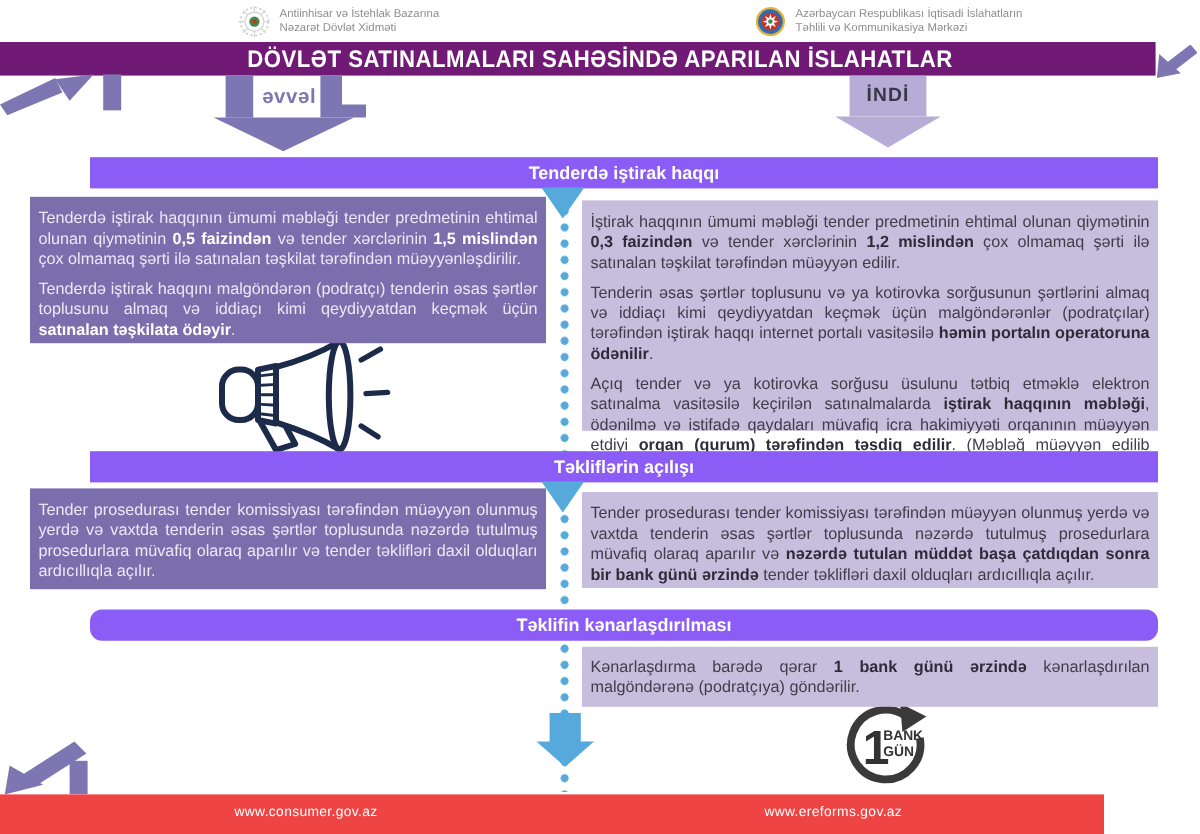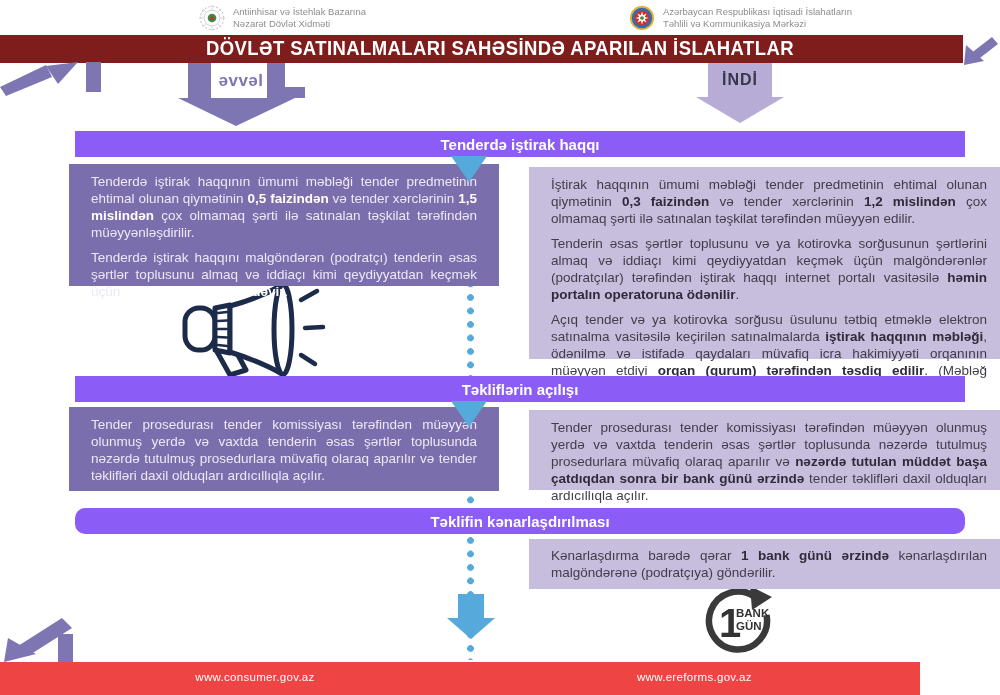--- a/index.html
+++ b/index.html
@@ -8,21 +8,21 @@
   .page { position:relative; width:1000px; height:695px; background:#ffffff; overflow:hidden; }
 
   
   .org { position:absolute; top:4px; display:flex; align-items:center; gap:7px; }
   .org-left  { left:198px; }
   .org-right { left:628px; }
   .org-text { font-size:9.5px; line-height:1.3; color:#8d8d8d; }
 
   
   .title-bar { position:absolute; left:0; top:35px; width:1000px; height:28px;
-               background:#7f1d1d; display:flex; align-items:center; justify-content:center; }
+               background:#701a75; display:flex; align-items:center; justify-content:center; }
   .title-bar .title { color:#ffffff; font-weight:bold; font-size:18.5px; letter-spacing:.4px; transform:scaleY(1.08); }
   .tr-box { position:absolute; right:0; top:35px; width:37px; height:32px; background:#ffffff; }
 
   
   .deco { position:absolute; pointer-events:none; }
   .before-label { position:absolute; left:206px; top:71px; width:70px; text-align:center;
                   color:#7e76b2; font-weight:bold; font-size:17px; letter-spacing:.5px; }
   .after-label  { position:absolute; left:705px; top:71px; width:70px; text-align:center;
                   color:#39364a; font-weight:bold; font-size:16px; letter-spacing:1px; }
 
@@ -32,21 +32,21 @@
       background-size:9px 13.5px; background-repeat:repeat-y; }
 
   
   .sec-head { position:absolute; left:75px; width:890px; height:26px; background:#8b5cf6; z-index:3;
               display:flex; align-items:center; justify-content:center; }
   .sec-head span { color:#ffffff; font-weight:bold; font-size:15px; }
   .sh1 { top:131px; } .sh2 { top:376px; } .sh3 { top:508px;border-radius:10px; }
   .head-arrow { position:absolute; z-index:4; }
 
   
-  .box { position:absolute; z-index:2; padding:9px 22px;margin-left:44px; }
+  .box { position:absolute; z-index:2; padding:9px 7px; }
   .box p { font-size:13.5px; line-height:1.26; text-align:justify; }
   .box p + p { margin-top:8px; }
   .box-before { left:25px; width:430px; background:#7b6ead; }
   .box-before p { color:#ece8f6; }
   .box-before .b { color:#ffffff; font-weight:bold; }
   .box-after { left:485px; width:480px; background:#c7bddd; }
   .box-after p { color:#413d4b; }
   .box-after .b { color:#2f2b3a; font-weight:bold; }
   .b1-before { top:164px; height:122px; }
   .b1-after  { top:167px; height:192px; }

